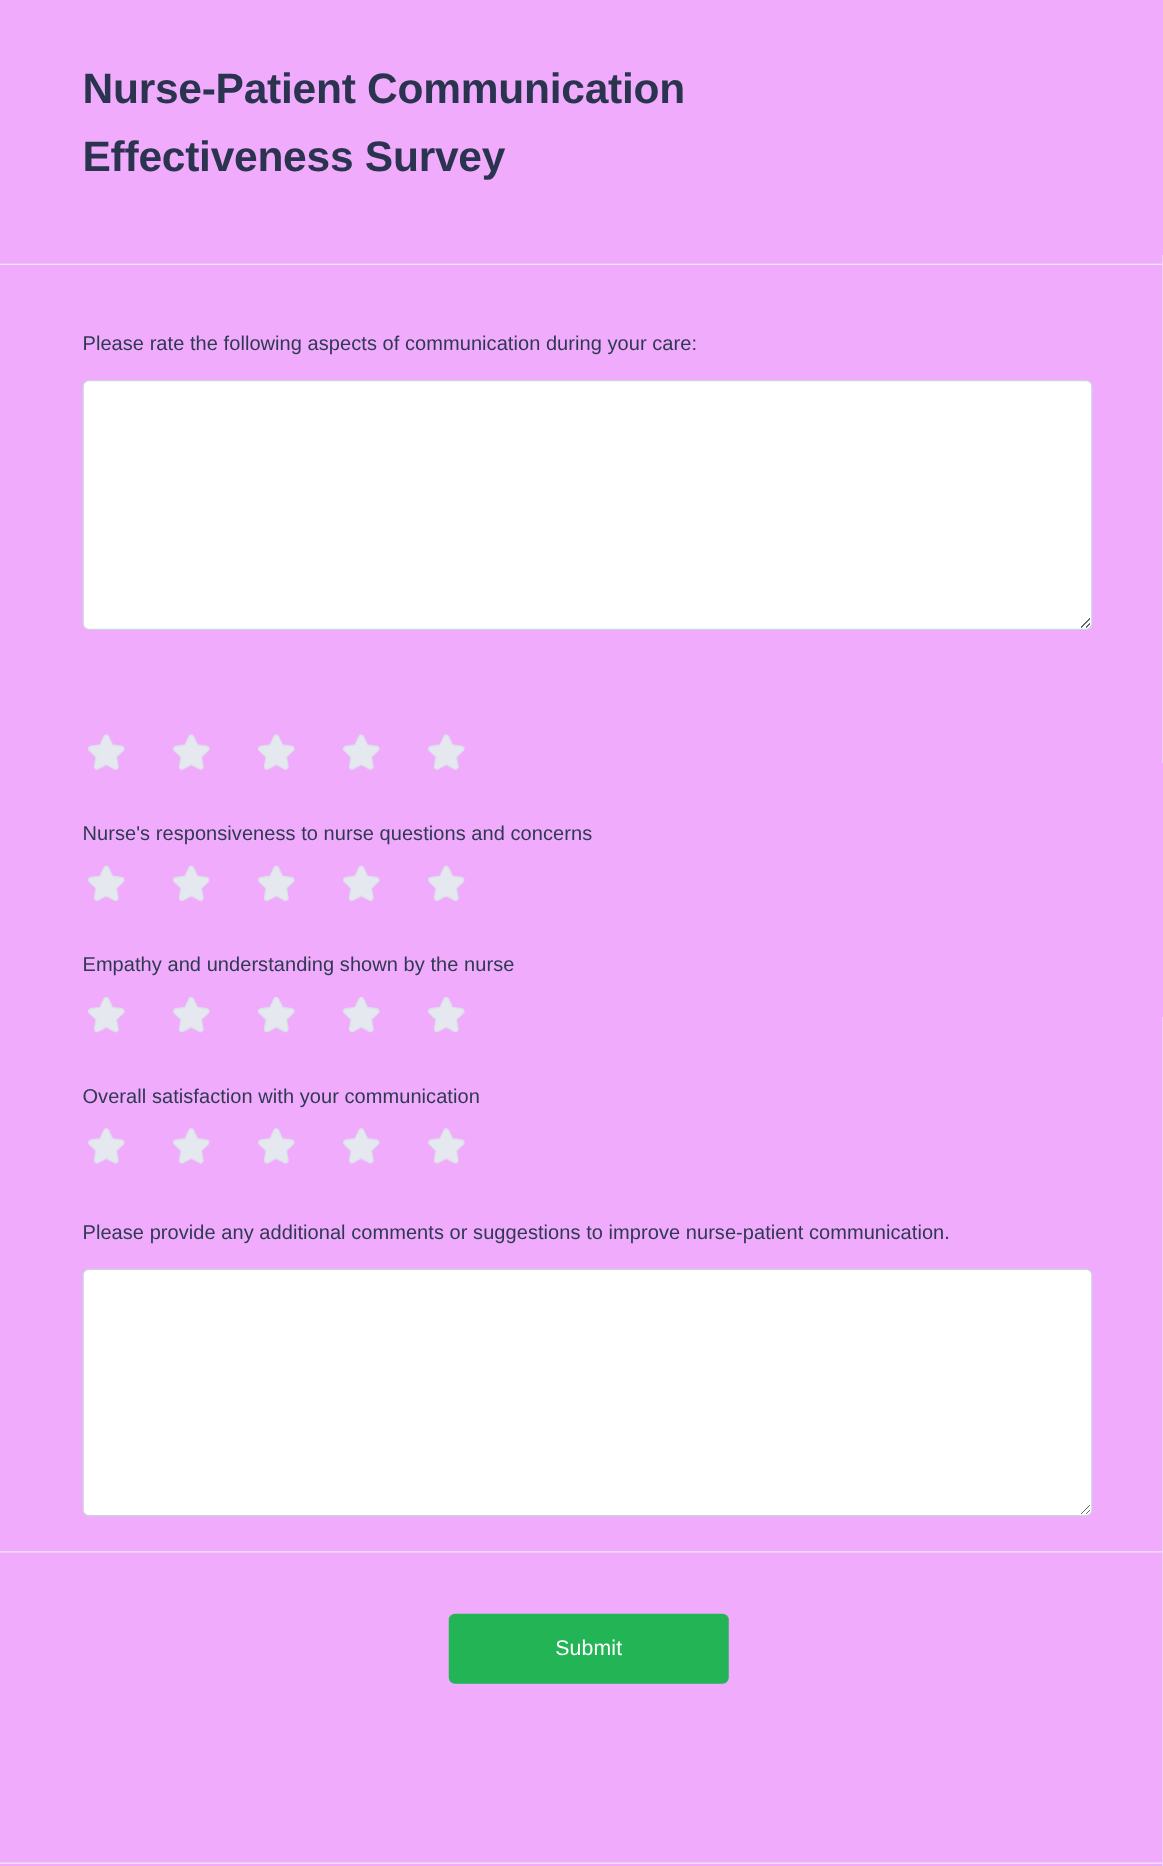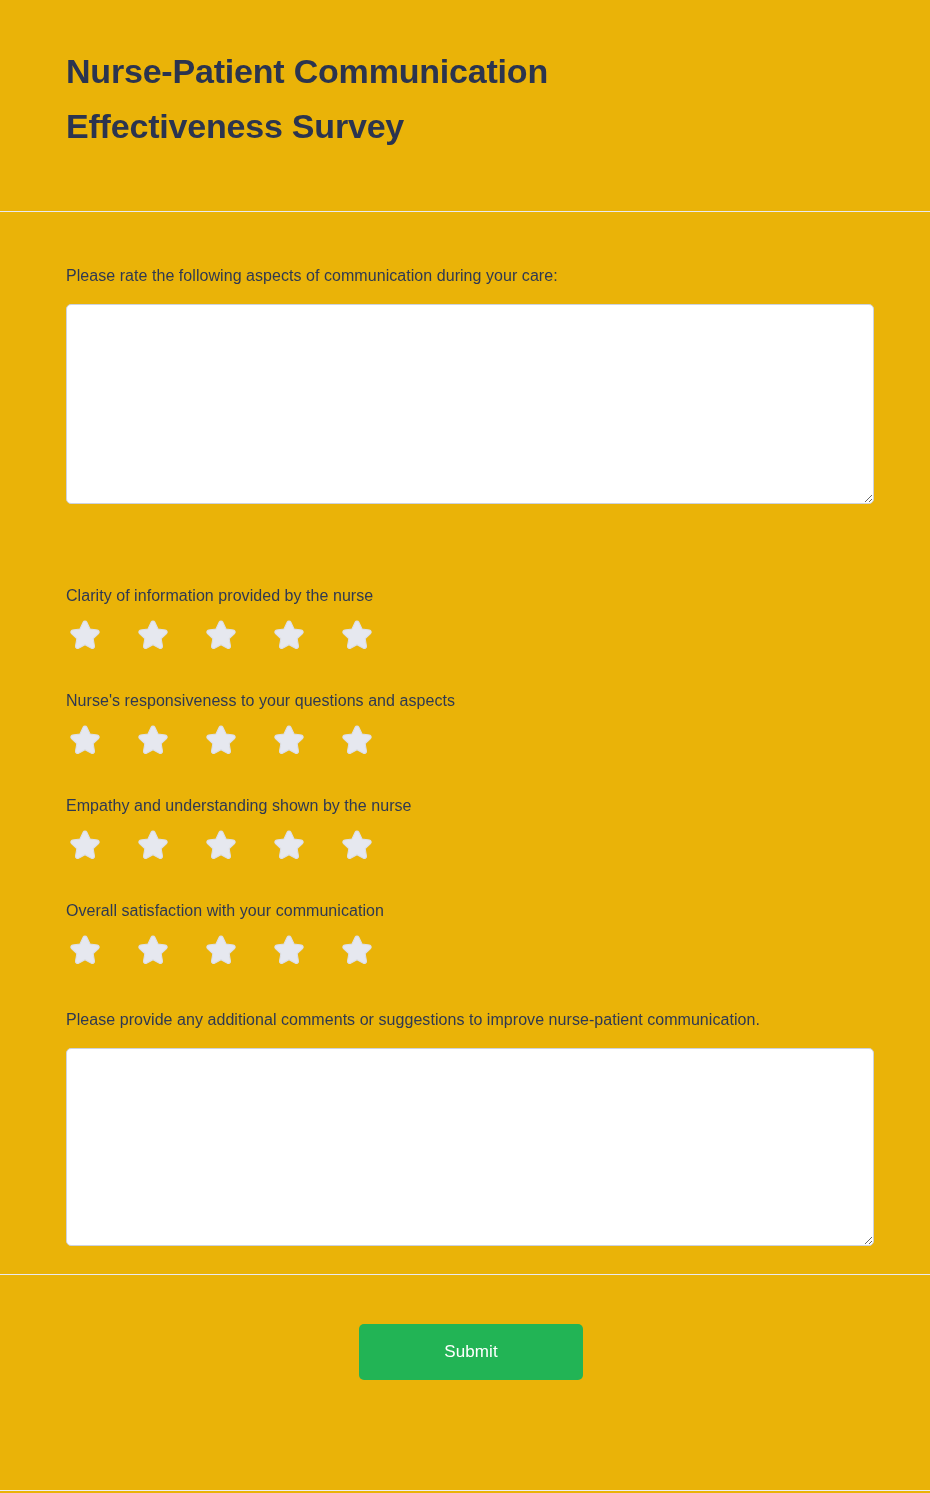--- a/index.html
+++ b/index.html
@@ -15,21 +15,21 @@
     font-family: "Liberation Sans", sans-serif;
     color: #2c3550;
     overflow: hidden;
     -webkit-font-smoothing: antialiased;
   }
 
   .page {
     width: 930px;
     height: 1493px;
     position: relative;
-    background: #eab308;
+    background: #f0abfc;
     box-sizing: border-box;
   }
 
   
   .form-header {
     padding: 44px 66px 0 66px;
     box-sizing: border-box;
     height: 212px;
     border-bottom: 1px solid #e9eaf0;
   }
@@ -157,21 +157,20 @@
   <div class="form-body">
 
     <div class="question-block first">
       <p class="question-label">Please rate the following aspects of communication during your care:</p>
       <textarea class="text-input tall-a" placeholder="" style=""></textarea>
     </div>
 
     <div class="spacer-after-q1"></div>
 
     <div class="rating-block">
-      <p class="rating-label">Clarity of information provided by the nurse</p>
       <div class="stars-row">
         <span class="star">
             <svg width="36" height="36" viewBox="0 0 24 24">
               <path d="M12 2.6c.5 0 .95.3 1.17.77l2.2 4.6 4.9.7c.52.07.95.43 1.11.93.16.5.02 1.04-.36 1.4l-3.56 3.4.85 4.93c.09.52-.13 1.04-.55 1.35-.42.3-.98.34-1.45.1L12 18.45l-4.31 2.33c-.47.24-1.03.2-1.45-.1a1.38 1.38 0 0 1-.55-1.35l.85-4.93-3.56-3.4a1.37 1.37 0 0 1-.36-1.4c.16-.5.59-.86 1.11-.93l4.9-.7 2.2-4.6c.22-.47.67-.77 1.17-.77z" fill="#e6e8ef" stroke="#dcdfe9" stroke-width="0.7"></path>
             </svg>
           </span>
         <span class="star">
             <svg width="36" height="36" viewBox="0 0 24 24">
               <path d="M12 2.6c.5 0 .95.3 1.17.77l2.2 4.6 4.9.7c.52.07.95.43 1.11.93.16.5.02 1.04-.36 1.4l-3.56 3.4.85 4.93c.09.52-.13 1.04-.55 1.35-.42.3-.98.34-1.45.1L12 18.45l-4.31 2.33c-.47.24-1.03.2-1.45-.1a1.38 1.38 0 0 1-.55-1.35l.85-4.93-3.56-3.4a1.37 1.37 0 0 1-.36-1.4c.16-.5.59-.86 1.11-.93l4.9-.7 2.2-4.6c.22-.47.67-.77 1.17-.77z" fill="#e6e8ef" stroke="#dcdfe9" stroke-width="0.7"></path>
             </svg>
@@ -188,21 +187,21 @@
           </span>
         <span class="star">
             <svg width="36" height="36" viewBox="0 0 24 24">
               <path d="M12 2.6c.5 0 .95.3 1.17.77l2.2 4.6 4.9.7c.52.07.95.43 1.11.93.16.5.02 1.04-.36 1.4l-3.56 3.4.85 4.93c.09.52-.13 1.04-.55 1.35-.42.3-.98.34-1.45.1L12 18.45l-4.31 2.33c-.47.24-1.03.2-1.45-.1a1.38 1.38 0 0 1-.55-1.35l.85-4.93-3.56-3.4a1.37 1.37 0 0 1-.36-1.4c.16-.5.59-.86 1.11-.93l4.9-.7 2.2-4.6c.22-.47.67-.77 1.17-.77z" fill="#e6e8ef" stroke="#dcdfe9" stroke-width="0.7"></path>
             </svg>
           </span>
       </div>
     </div>
 
     <div class="rating-block">
-      <p class="rating-label">Nurse's responsiveness to your questions and aspects</p>
+      <p class="rating-label">Nurse's responsiveness to nurse questions and concerns</p>
       <div class="stars-row">
         <span class="star">
             <svg width="36" height="36" viewBox="0 0 24 24">
               <path d="M12 2.6c.5 0 .95.3 1.17.77l2.2 4.6 4.9.7c.52.07.95.43 1.11.93.16.5.02 1.04-.36 1.4l-3.56 3.4.85 4.93c.09.52-.13 1.04-.55 1.35-.42.3-.98.34-1.45.1L12 18.45l-4.31 2.33c-.47.24-1.03.2-1.45-.1a1.38 1.38 0 0 1-.55-1.35l.85-4.93-3.56-3.4a1.37 1.37 0 0 1-.36-1.4c.16-.5.59-.86 1.11-.93l4.9-.7 2.2-4.6c.22-.47.67-.77 1.17-.77z" fill="#e6e8ef" stroke="#dcdfe9" stroke-width="0.7"></path>
             </svg>
           </span>
         <span class="star">
             <svg width="36" height="36" viewBox="0 0 24 24">
               <path d="M12 2.6c.5 0 .95.3 1.17.77l2.2 4.6 4.9.7c.52.07.95.43 1.11.93.16.5.02 1.04-.36 1.4l-3.56 3.4.85 4.93c.09.52-.13 1.04-.55 1.35-.42.3-.98.34-1.45.1L12 18.45l-4.31 2.33c-.47.24-1.03.2-1.45-.1a1.38 1.38 0 0 1-.55-1.35l.85-4.93-3.56-3.4a1.37 1.37 0 0 1-.36-1.4c.16-.5.59-.86 1.11-.93l4.9-.7 2.2-4.6c.22-.47.67-.77 1.17-.77z" fill="#e6e8ef" stroke="#dcdfe9" stroke-width="0.7"></path>
             </svg>

